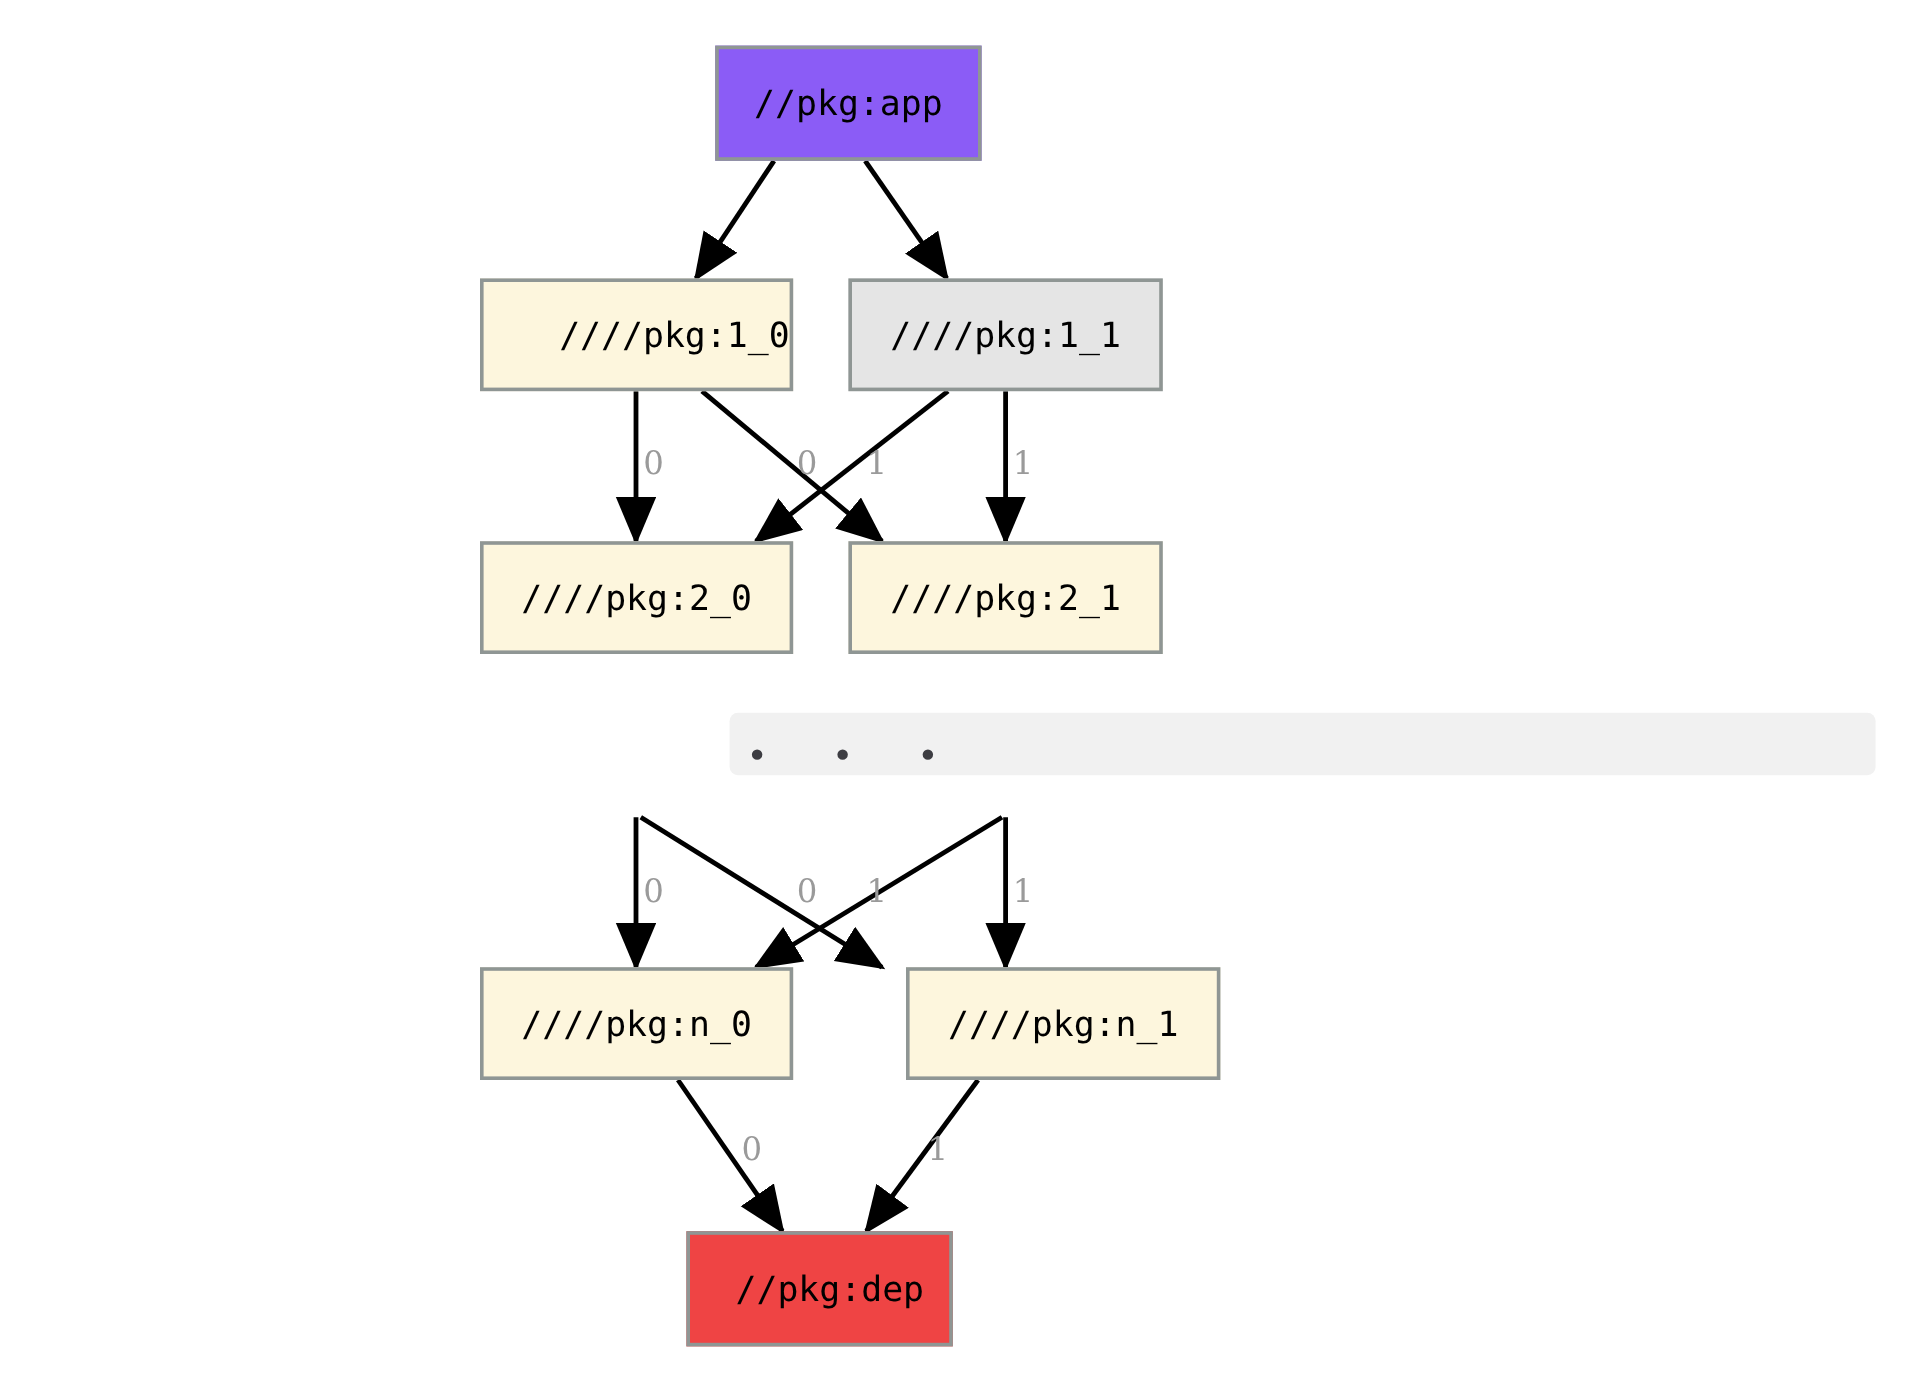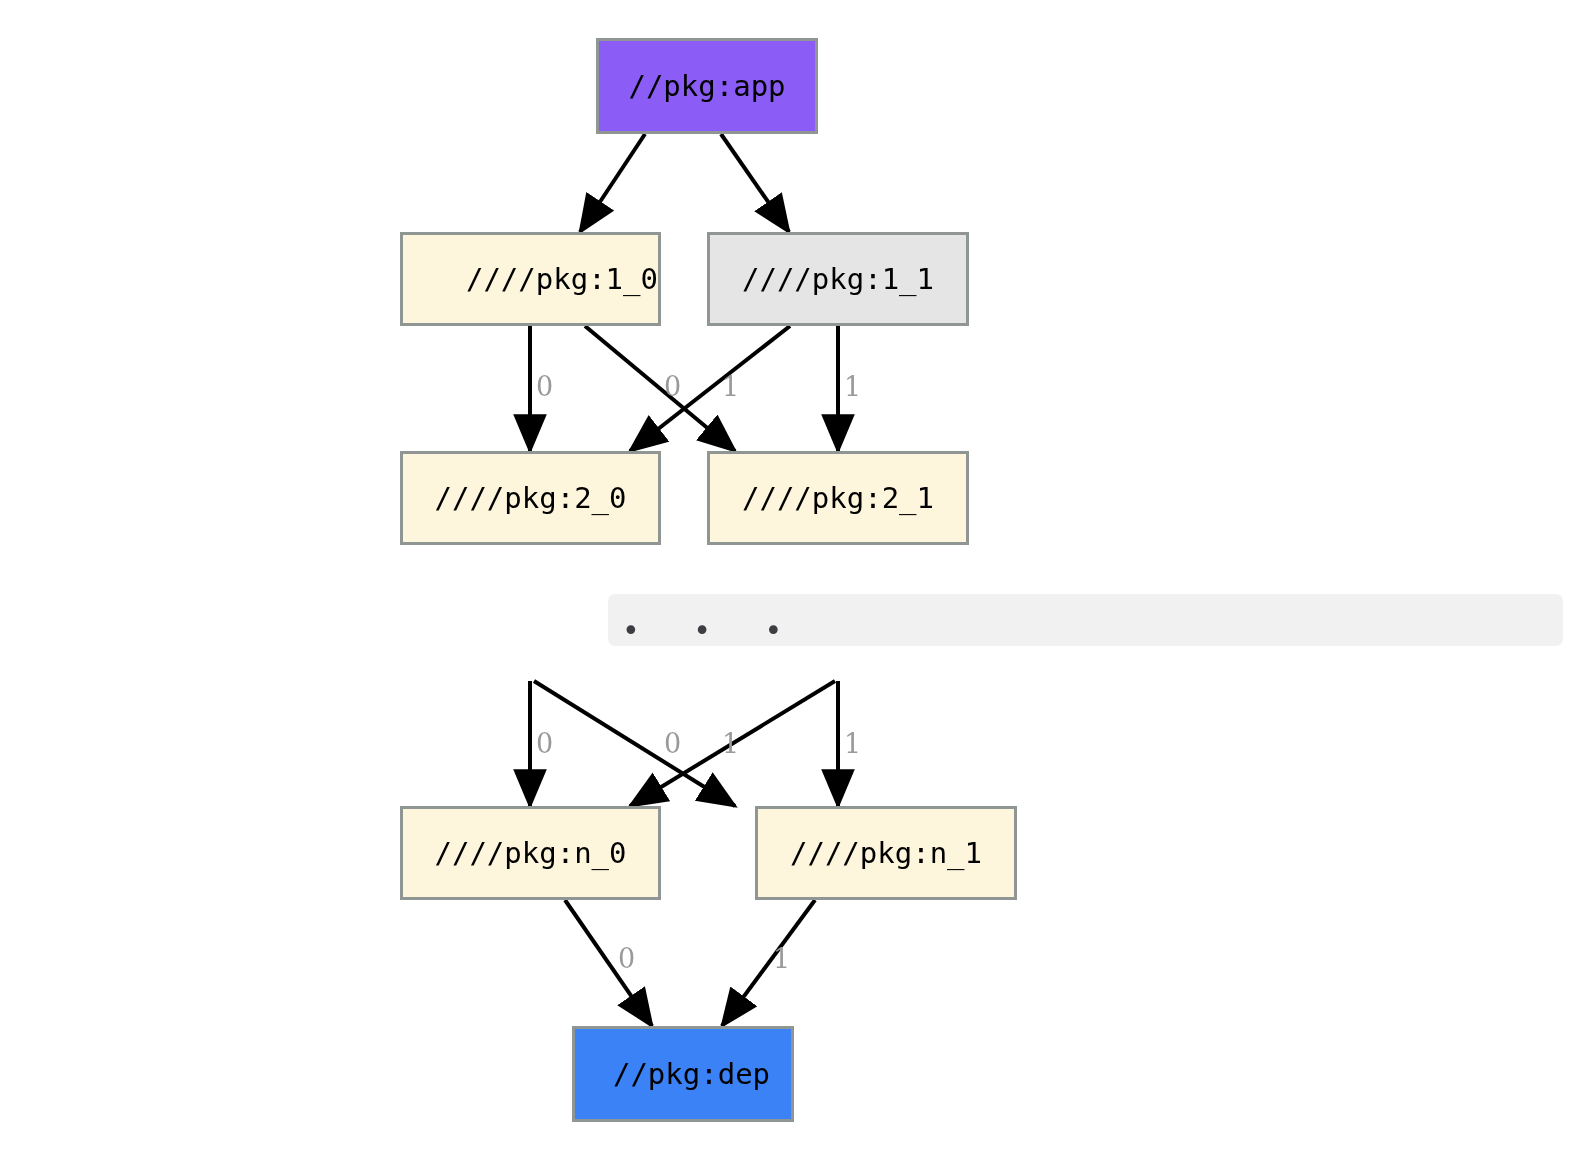--- a/index.html
+++ b/index.html
@@ -122,21 +122,21 @@
       </div>
       <div class="node-box" style="left: 707px; top: 451px; width: 262px; height: 94px; background: rgb(253, 246, 221); border-color: rgb(143, 150, 148);">
         <span class="node-label">////pkg:2_1</span>
       </div>
       <div class="node-box" style="left: 400px; top: 806px; width: 261px; height: 94px; background: rgb(253, 246, 221); border-color: rgb(143, 150, 148); justify-content: center;">
         <span class="node-label">////pkg:n_0</span>
       </div>
       <div class="node-box" style="left: 707px; top: 806px; width: 262px; height: 94px; background: rgb(253, 246, 221); border-color: rgb(143, 150, 148); margin-left: 48px;">
         <span class="node-label">////pkg:n_1</span>
       </div>
-      <div class="node-box" style="left: 572px; top: 1026px; width: 222px; height: 96px; background: #3b82f6; border-color: rgb(143, 150, 148); padding-left: 17px;">
+      <div class="node-box" style="left: 572px; top: 1026px; width: 222px; height: 96px; background: #ef4444; border-color: rgb(143, 150, 148); padding-left: 17px;">
         <span class="node-label">//pkg:dep</span>
       </div>
     </div>
   <div id="edge-labels-layer">
       <div class="edge-label" style="left: 536px; top: 373px; color: rgb(154, 154, 154);">0</div>
       <div class="edge-label" style="left: 664px; top: 373px; color: rgb(154, 154, 154);">0</div>
       <div class="edge-label" style="left: 722px; top: 373px; color: rgb(154, 154, 154);">1</div>
       <div class="edge-label" style="left: 844px; top: 373px; color: rgb(154, 154, 154);">1</div>
       <div class="edge-label" style="left: 536px; top: 730px; color: rgb(154, 154, 154);">0</div>
       <div class="edge-label" style="left: 664px; top: 730px; color: rgb(154, 154, 154);">0</div>

